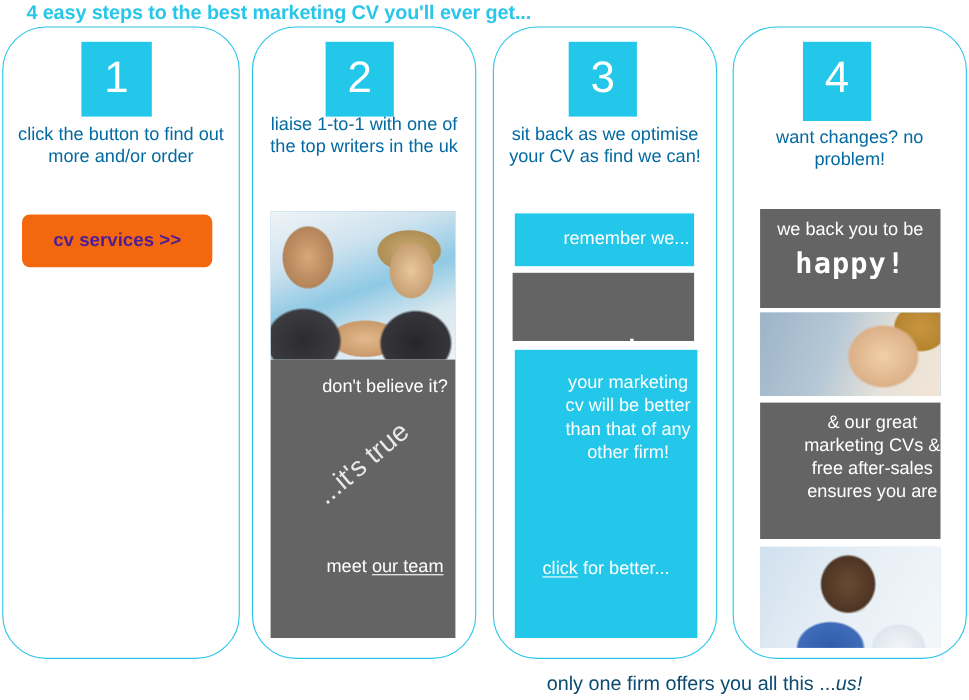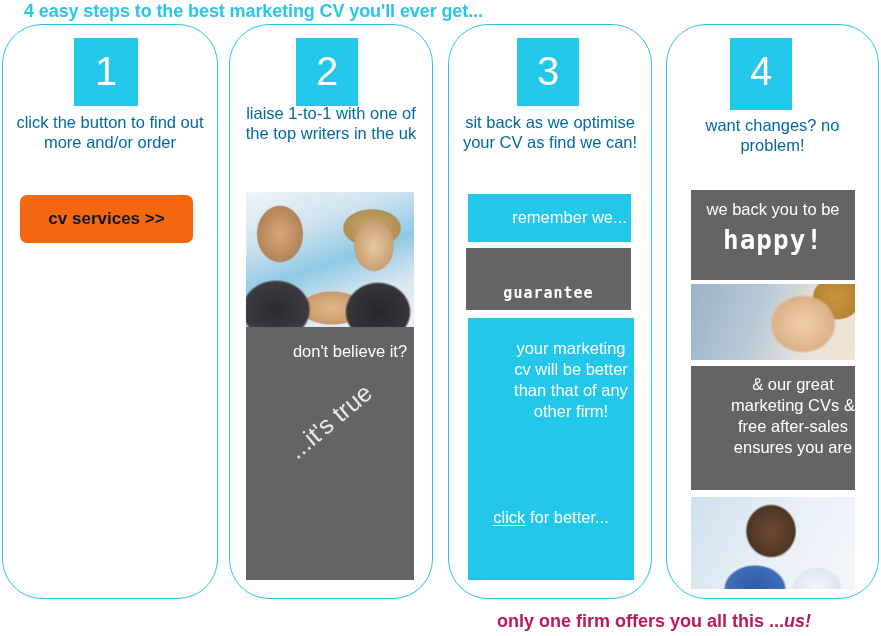--- a/index.html
+++ b/index.html
@@ -30,22 +30,22 @@
     color: #29c6ea;
     letter-spacing: -0.1px;
     white-space: nowrap;
   }
 
   .footline {
     position: absolute;
     left: 497px;
     top: 611px;
     font-size: 18px;
-    font-weight: bold;
-    color: #be185d;
+    font-weight: normal;
+    color: #0c4a6e;
     white-space: nowrap;
   }
   .footline i { font-style: italic; }
 
   
   .panel {
     position: absolute;
     border: 1.5px solid #29c6ea;
     border-radius: 40px;
     background: #ffffff;
@@ -87,21 +87,21 @@
 
   
   #cta {
     position: absolute;
     left: 20px;
     top: 195px;
     width: 173px;
     height: 48px;
     background: #f3680f;
     border-radius: 7px;
-    color: #0f172a;
+    color: #4c1d95;
     font-size: 17px;
     font-weight: bold;
     display: flex;
     align-items: center;
     justify-content: center;
     cursor: pointer;
   }
 
   
   .box {
@@ -152,21 +152,21 @@
   #box2-line2 {
     position: absolute; left: 0; top: 178px; width: 100%;
   }
   #box2-line2 u { text-decoration: underline; text-underline-offset: 2px; }
 
   
   #box-3a { left: 468px; top: 194px; width: 163px; height: 48px; }
   #box-3a .box-text { padding-top: 13px; }
 
   #box-3b { left: 466px; top: 248px; width: 165px; height: 62px; }
-  #box-3b .wideword { font-size: 15px; padding-top: 36px; }
+  #box-3b .wideword { font-size: 21px; padding-top: 36px; margin-top: 20px; }
 
   #box-3c { left: 468px; top: 318px; width: 166px; height: 262px; }
   #box3c-para {
     position: absolute; left: 0; top: 20px; width: 100%;
   }
   #box3c-link {
     position: absolute; left: 0; top: 190px; width: 100%;
     text-align: center;
     font-size: 16.5px;
   }
@@ -251,20 +251,21 @@
   <div class="step-num" id="num-2">2</div>
   <div class="step-cap" id="cap-2">liaise 1-to-1 with one of the top writers in the uk</div>
 
   <div id="photo-2">
     <div class="ph"></div>
   </div>
 
   <div class="box grey" id="box-2">
     <div class="box-text" id="box2-line1">don't believe it?</div>
     <div id="box2-diag">...it's true</div>
+    <div class="box-text" id="box2-line2"><span>meet </span><u>our team</u></div>
   </div>
 
   <div class="panel" id="panel-3"></div>
 
   <div class="step-num" id="num-3">3</div>
   <div class="step-cap" id="cap-3">sit back as we optimise your CV as find we can!</div>
 
   <div class="box cyan" id="box-3a">
     <div class="box-text">remember we...</div>
   </div>

